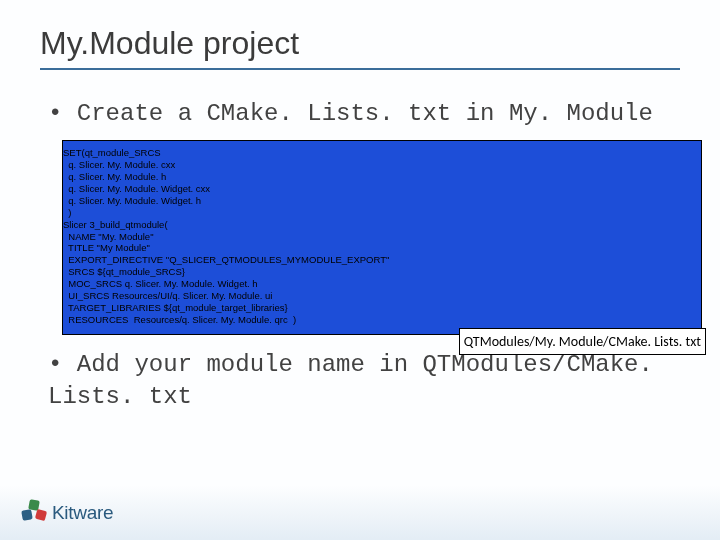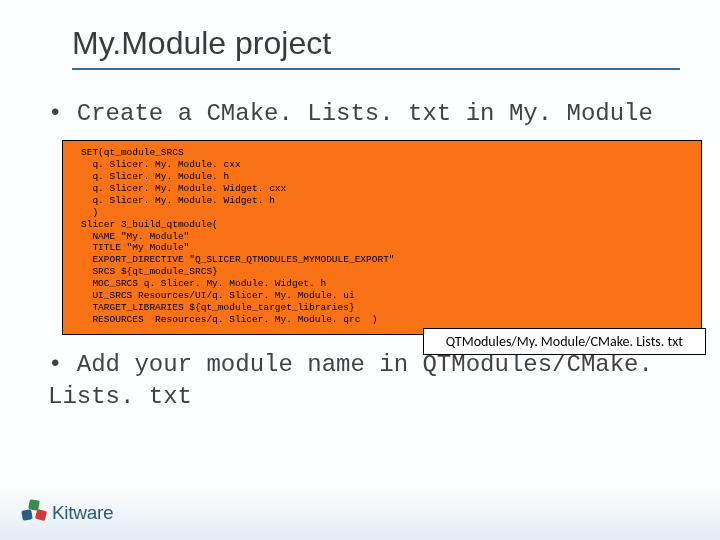--- a/index.html
+++ b/index.html
@@ -17,53 +17,52 @@
     padding: 25px 40px 0 40px;
     position: relative;
   }
   .title {
     font-size: 32px;
     color: #3b3b3b;
     font-weight: normal;
     padding-bottom: 6px;
     border-bottom: 2px solid #3b6d9a;
     margin-bottom: 28px;
-    margin-left: 32px;
   }
   .bullet {
     font-size: 24px;
     color: #424242;
     margin-left: 8px;
     margin-bottom: 10px;
     line-height: 1.35;
     font-family: Liberation Mono, monospace;
   }
   .bullet::before {
     content: "• ";
     color: #424242;
   }
   .code-box {
     border: 1.5px solid #000;
-    background: #f97316;
+    background: #1d4ed8;
     margin: 4px 0 14px 22px;
-    padding: 6px 10px 8px 18px;
-    font-family: Liberation Mono, monospace;
+    padding: 6px 10px 8px 0;
+    font-family: Liberation Sans, sans-serif;
     font-size: 9.5px;
     line-height: 1.25;
     color: #000;
     white-space: pre;
     width: 640px;
   }
   .path-label {
     position: absolute;
     right: 14px;
     top: 328px;
     border: 1.5px solid #000;
     background: #fff;
-    padding: 4px 22px;
+    padding: 4px 4px;
     font-family: "Calibri", Arial, sans-serif;
     font-size: 14px;
     color: #000;
   }
   .footer-logo {
     position: absolute;
     left: 22px;
     bottom: 14px;
     display: flex;
     align-items: center;

